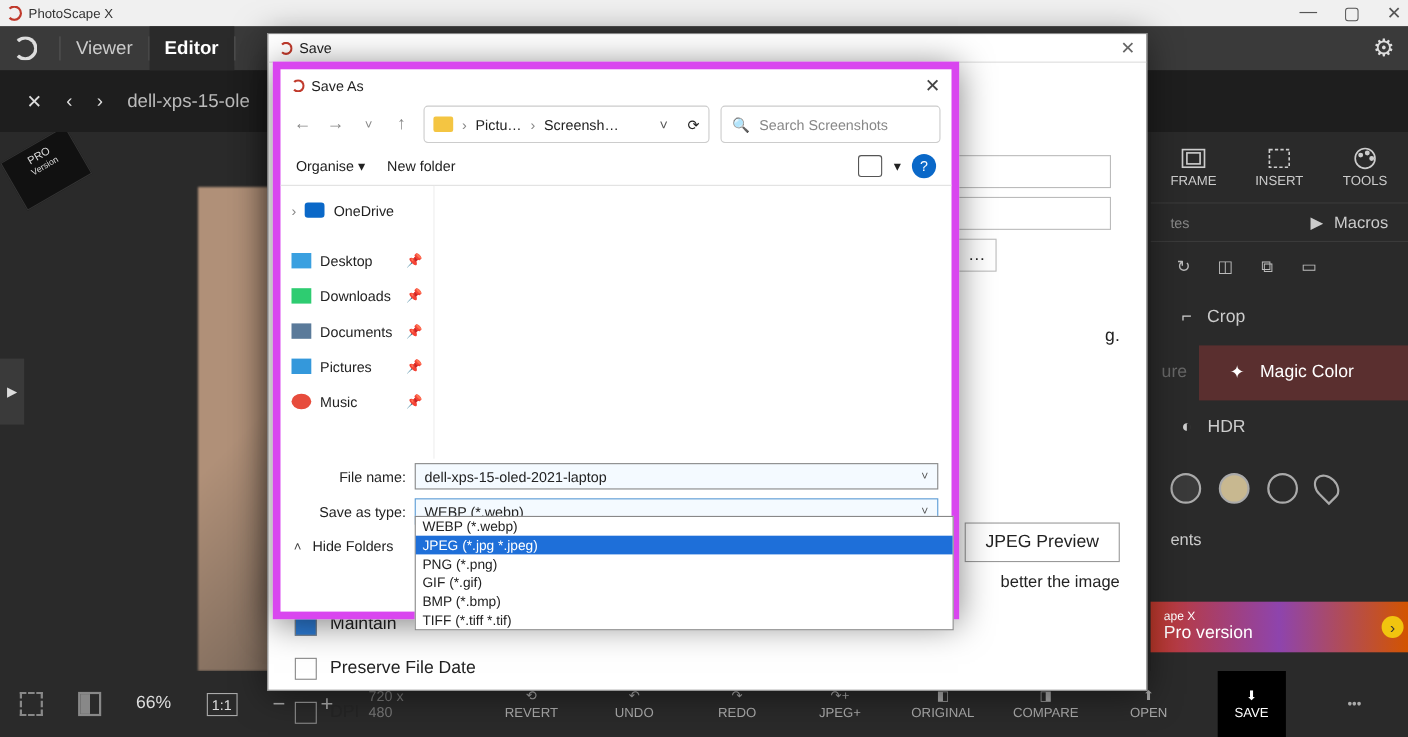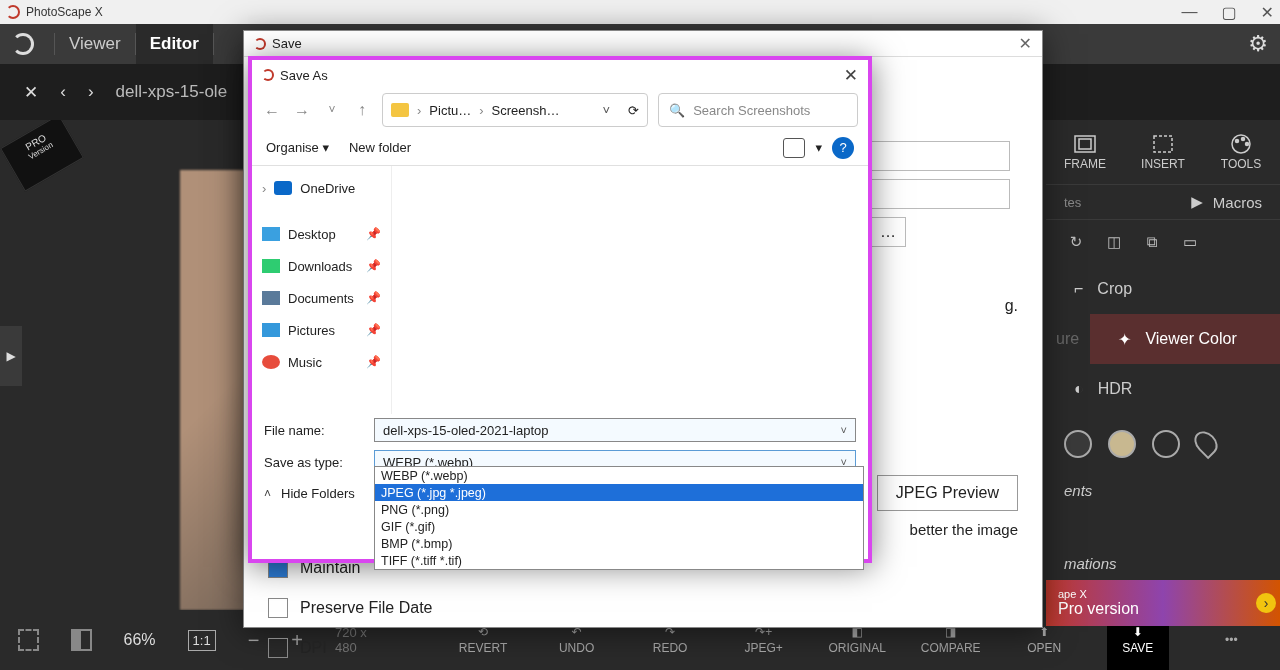--- a/index.html
+++ b/index.html
@@ -35,21 +35,21 @@
 .iconcell svg { width: 28px; height: 22px; stroke: #ccc; fill: none; stroke-width: 1.5; }
 .macrorow { height: 36px; display: flex; align-items: center; padding: 0 18px; gap: 10px; border-top: 1px solid #3a3a3a; border-bottom: 1px solid #3a3a3a; }
 .miniicons { display: flex; gap: 14px; padding: 10px 18px; }
 .miniicons div { width: 24px; height: 24px; color: #bbb; display: flex; align-items: center; justify-content: center; }
 .panelbtn { height: 50px; display: flex; align-items: center; gap: 14px; padding: 0 28px; font-size: 16px; }
 .panelbtn.active { background: #5a2f2f; color: #fff; }
 .circlerow { display: flex; gap: 16px; padding: 16px 18px; }
 .circlerow .c { width: 28px; height: 28px; border-radius: 50%; border: 2px solid #aaa; }
 .circlerow .c.f { background: #3a3a3a; }
 .circlerow .drop { width: 20px; height: 26px; border-radius: 50% 50% 50% 0; border: 2px solid #aaa; transform: rotate(-45deg); }
-.panel-text { padding: 8px 18px; color: #ccc; font-style: italic; }
+.panel-text { padding: 8px 18px; color: #ccc; }
 .promo { height: 46px; background: linear-gradient(90deg, #c0392b, #8e44ad, #d35400); color: #fff; display: flex; align-items: center; padding: 0 12px; font-size: 14px; position: relative; }
 .promo .next { position: absolute; right: 4px; background: #f1c40f; color: #333; width: 20px; height: 20px; border-radius: 50%; display: flex; align-items: center; justify-content: center; }
 
 
 .bottombar { height: 60px; background: #2a2a2a; display: flex; align-items: center; color: #aaa; font-size: 13px; padding: 0 18px; gap: 32px; }
 .bottombar .zoom { color: #ddd; font-size: 16px; }
 .bottombar .btncol { display: flex; flex-direction: column; align-items: center; gap: 2px; width: 66px; font-size: 12px; }
 .bottombar .btncol.save { background: #000; height: 60px; justify-content: center; }
 .bottombar .spacer { flex: 1; }
 
@@ -61,21 +61,21 @@
 .modal-save .body { padding: 20px 24px; font-size: 14px; }
 .modal-save .jpegrow { display: flex; align-items: center; gap: 14px; margin-top: 160px; }
 .modal-save .jpegbtn { border: 1px solid #999; padding: 8px 18px; font-size: 16px; margin-left: auto; }
 .modal-save .chkrow { display: flex; align-items: center; gap: 12px; margin-top: 20px; font-size: 16px; }
 .modal-save .chk { width: 20px; height: 20px; border: 1px solid #888; }
 .hidden { position: absolute; right: 32px; top: 110px; width: 140px; }
 .hidden .line { height: 30px; border: 1px solid #bbb; margin-bottom: 8px; }
 .hidden .dots { width: 36px; height: 30px; border: 1px solid #bbb; display: flex; align-items: center; justify-content: center; }
 
 
-.saveas { position: absolute; left: 248px; top: 56px; width: 624px; height: 507px; background: #fff; border: 4px solid #d946ef; box-shadow: 0 4px 30px rgba(0,0,0,.5); z-index: 20; color: #222; font-size: 13px; }
+.saveas { position: absolute; left: 248px; top: 56px; width: 624px; height: 507px; background: #fff; border: 7px solid #d946ef; box-shadow: 0 4px 30px rgba(0,0,0,.5); z-index: 20; color: #222; font-size: 13px; }
 .saveas .dtitle { height: 30px; display: flex; align-items: center; padding: 0 10px; gap: 6px; }
 .saveas .dtitle .x { margin-left: auto; font-size: 17px; color: #444; }
 .saveas .navrow { height: 40px; display: flex; align-items: center; padding: 0 10px; gap: 10px; }
 .saveas .navrow .arrow { color: #888; font-size: 16px; width: 20px; text-align: center; }
 .saveas .addrbar { flex: 1; height: 34px; border: 1px solid #ccc; border-radius: 4px; display: flex; align-items: center; padding: 0 8px; gap: 8px; }
 .saveas .addrbar .folder { width: 18px; height: 14px; background: #f4c542; border-radius: 2px; }
 .saveas .addrbar .crumb { color: #222; }
 .saveas .addrbar .sep2 { color: #888; }
 .saveas .searchbox { width: 200px; height: 34px; border: 1px solid #ccc; border-radius: 4px; display: flex; align-items: center; padding: 0 10px; gap: 8px; color: #888; }
 .saveas .toolrow { height: 36px; display: flex; align-items: center; padding: 0 14px; gap: 20px; border-bottom: 1px solid #e0e0e0; }
@@ -84,21 +84,21 @@
 .saveas .splitbody { display: flex; height: 248px; }
 .saveas .navpane { width: 140px; border-right: 1px solid #eee; padding: 6px 0; overflow: hidden; }
 .saveas .navitem { height: 32px; display: flex; align-items: center; padding: 0 10px; gap: 8px; font-size: 13px; }
 .saveas .navitem .pin { margin-left: auto; color: #bbb; font-size: 12px; }
 .saveas .navitem .ico { width: 18px; height: 14px; }
 .saveas .filearea { flex: 1; padding: 10px 16px; }
 .saveas .thumb { width: 92px; }
 .saveas .thumb .img { width: 88px; height: 58px; background: linear-gradient(160deg, #283747 30%, #d5dbdb 30% 70%, #666 70%); border: 1px solid #ccc; }
 .saveas .thumb .cap { font-size: 12px; text-align: center; line-height: 1.3; margin-top: 4px; word-break: break-all; }
 .saveas .fieldrow { display: flex; align-items: center; padding: 4px 12px; gap: 8px; }
-.saveas .fieldrow label { width: 102px; text-align: left; font-size: 13px; }
+.saveas .fieldrow label { width: 102px; text-align: right; font-size: 13px; }
 .saveas .fieldrow .combo { flex: 1; height: 24px; border: 1px solid #888; padding: 0 8px; display: flex; align-items: center; font-size: 13px; position: relative; background: #f4faff; }
 .saveas .fieldrow .combo .caret { margin-left: auto; color: #555; font-size: 11px; }
 .saveas .fieldrow .combo.type { border-color: #5b9bd5; }
 .saveas .dropdown { position: absolute; left: 122px; top: 406px; width: 490px; background: #fff; border: 1px solid #888; z-index: 25; }
 .saveas .dropdown .opt { height: 17px; padding: 0 6px; font-size: 12.5px; display: flex; align-items: center; }
 .saveas .dropdown .opt.hover { background: #1e6fd9; color: #fff; }
 .saveas .footer { display: flex; align-items: center; padding: 8px 12px; gap: 10px; }
 .saveas .footer .chev { font-size: 12px; color: #444; }
 
 .faint { color: #666; }
@@ -182,36 +182,35 @@
     <div class="panelbtn">
       <span>⌐</span>
       <span>Crop</span>
     </div>
     <div style="display:flex">
       <div class="panelbtn" style="flex:0 0 44px;padding:0 10px">
           <span class="faint">ure</span>
         </div>
       <div class="panelbtn active" style="flex:1">
         <span>✦</span>
-        <span>Viewer Color</span>
+        <span>Magic Color</span>
       </div>
     </div>
     <div class="panelbtn">
       <span>◐</span>
       <span>HDR</span>
     </div>
     <div class="circlerow">
       <div class="c f"></div>
       <div class="c" style="background:#c8b890"></div>
       <div class="c"></div>
       <div class="drop"></div>
     </div>
     <div class="panel-text">ents</div>
     <div style="height:40px"></div>
-    <div class="panel-text">mations</div>
     <div class="promo">
       <div>
         <div style="font-size:11px">ape X</div>
         <div style="font-size:16px;font-weight:300">Pro version</div>
       </div>
       <div class="next">›</div>
     </div>
   </div>
 </div>
 

